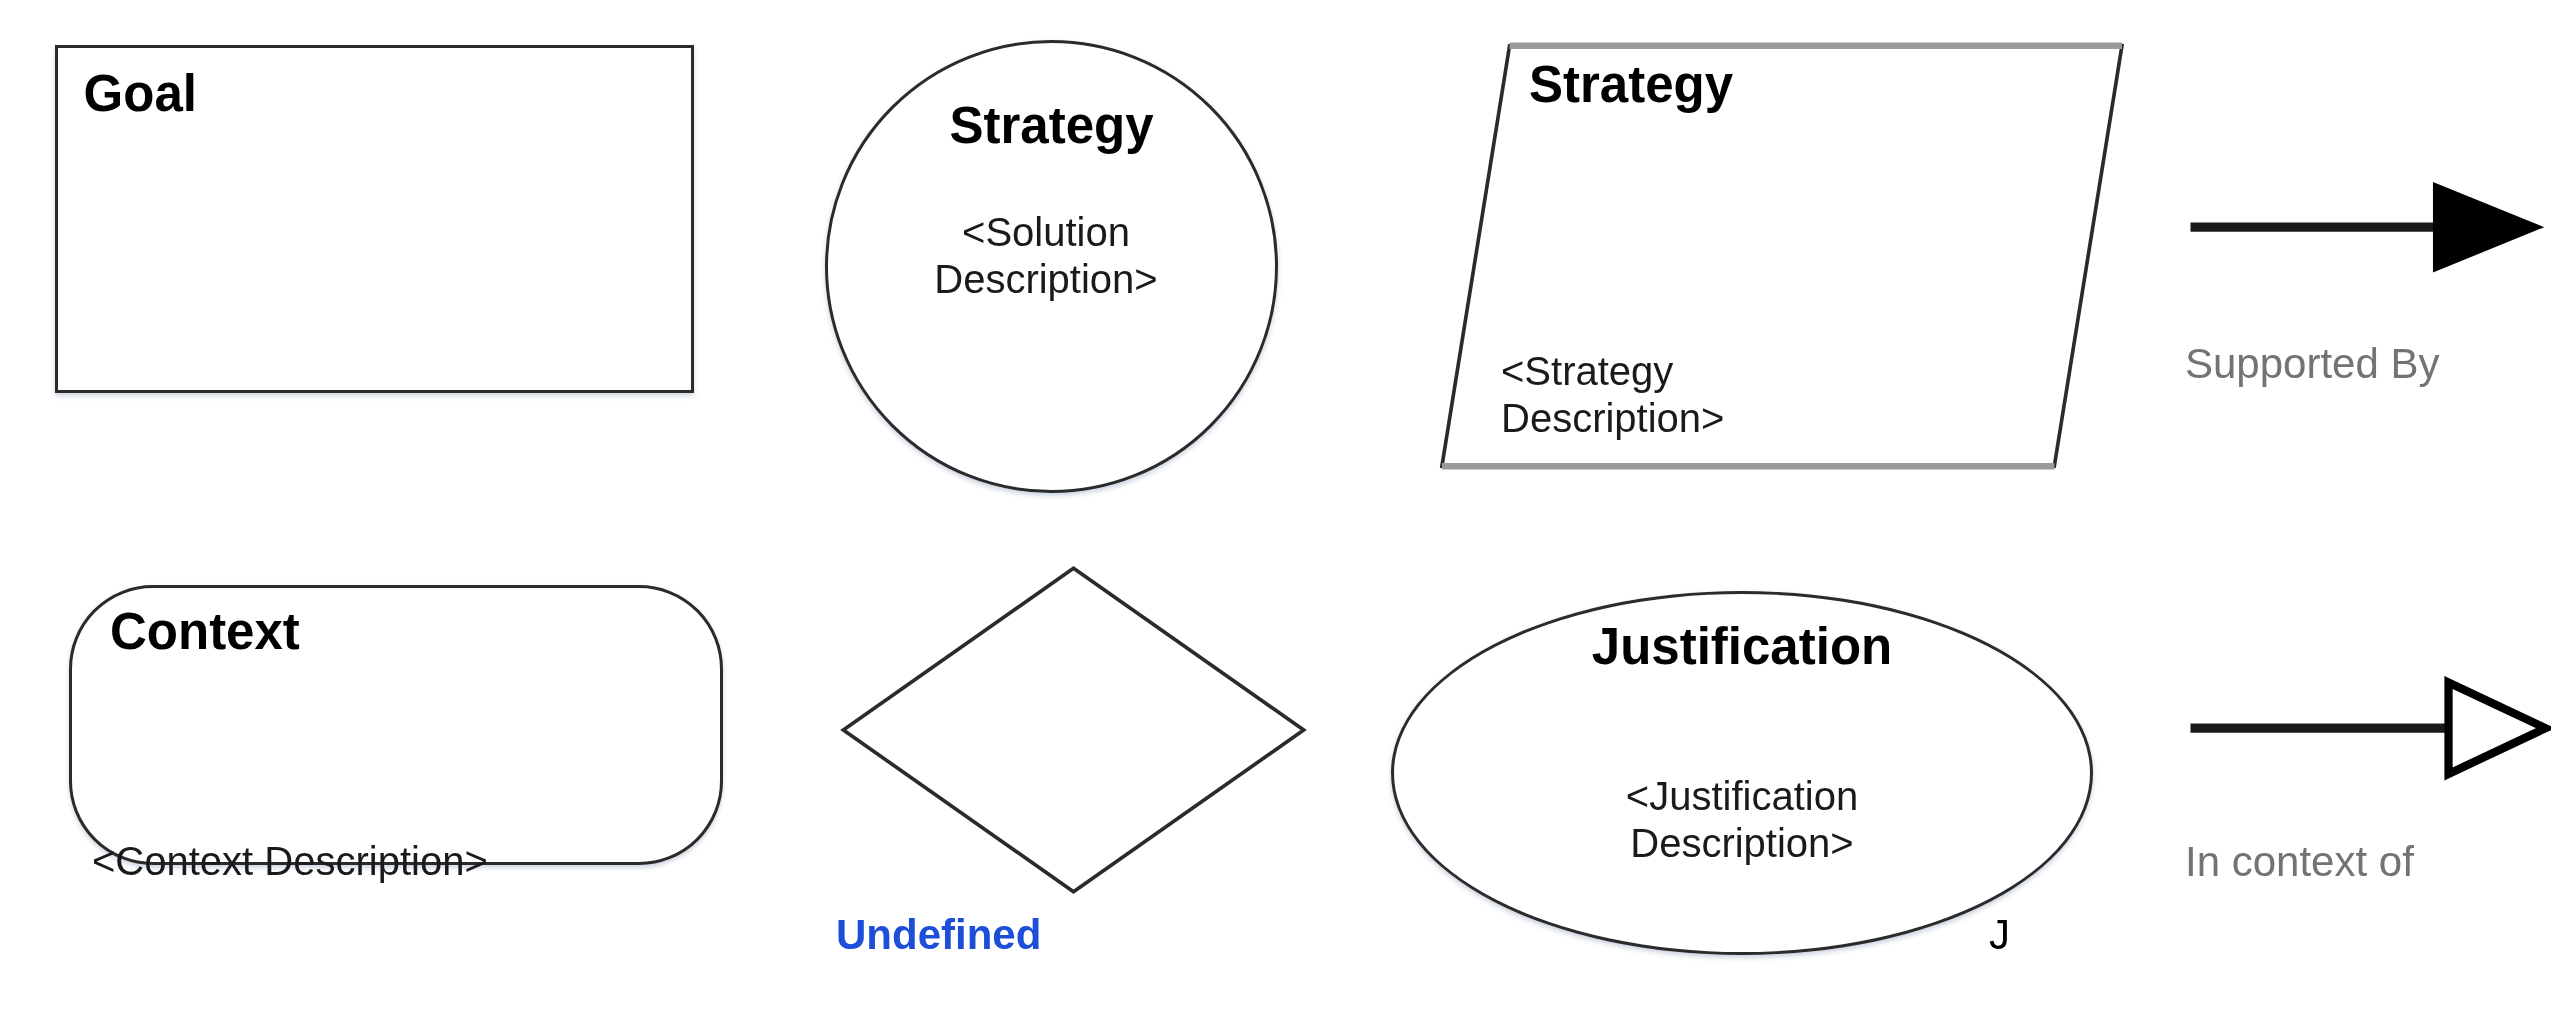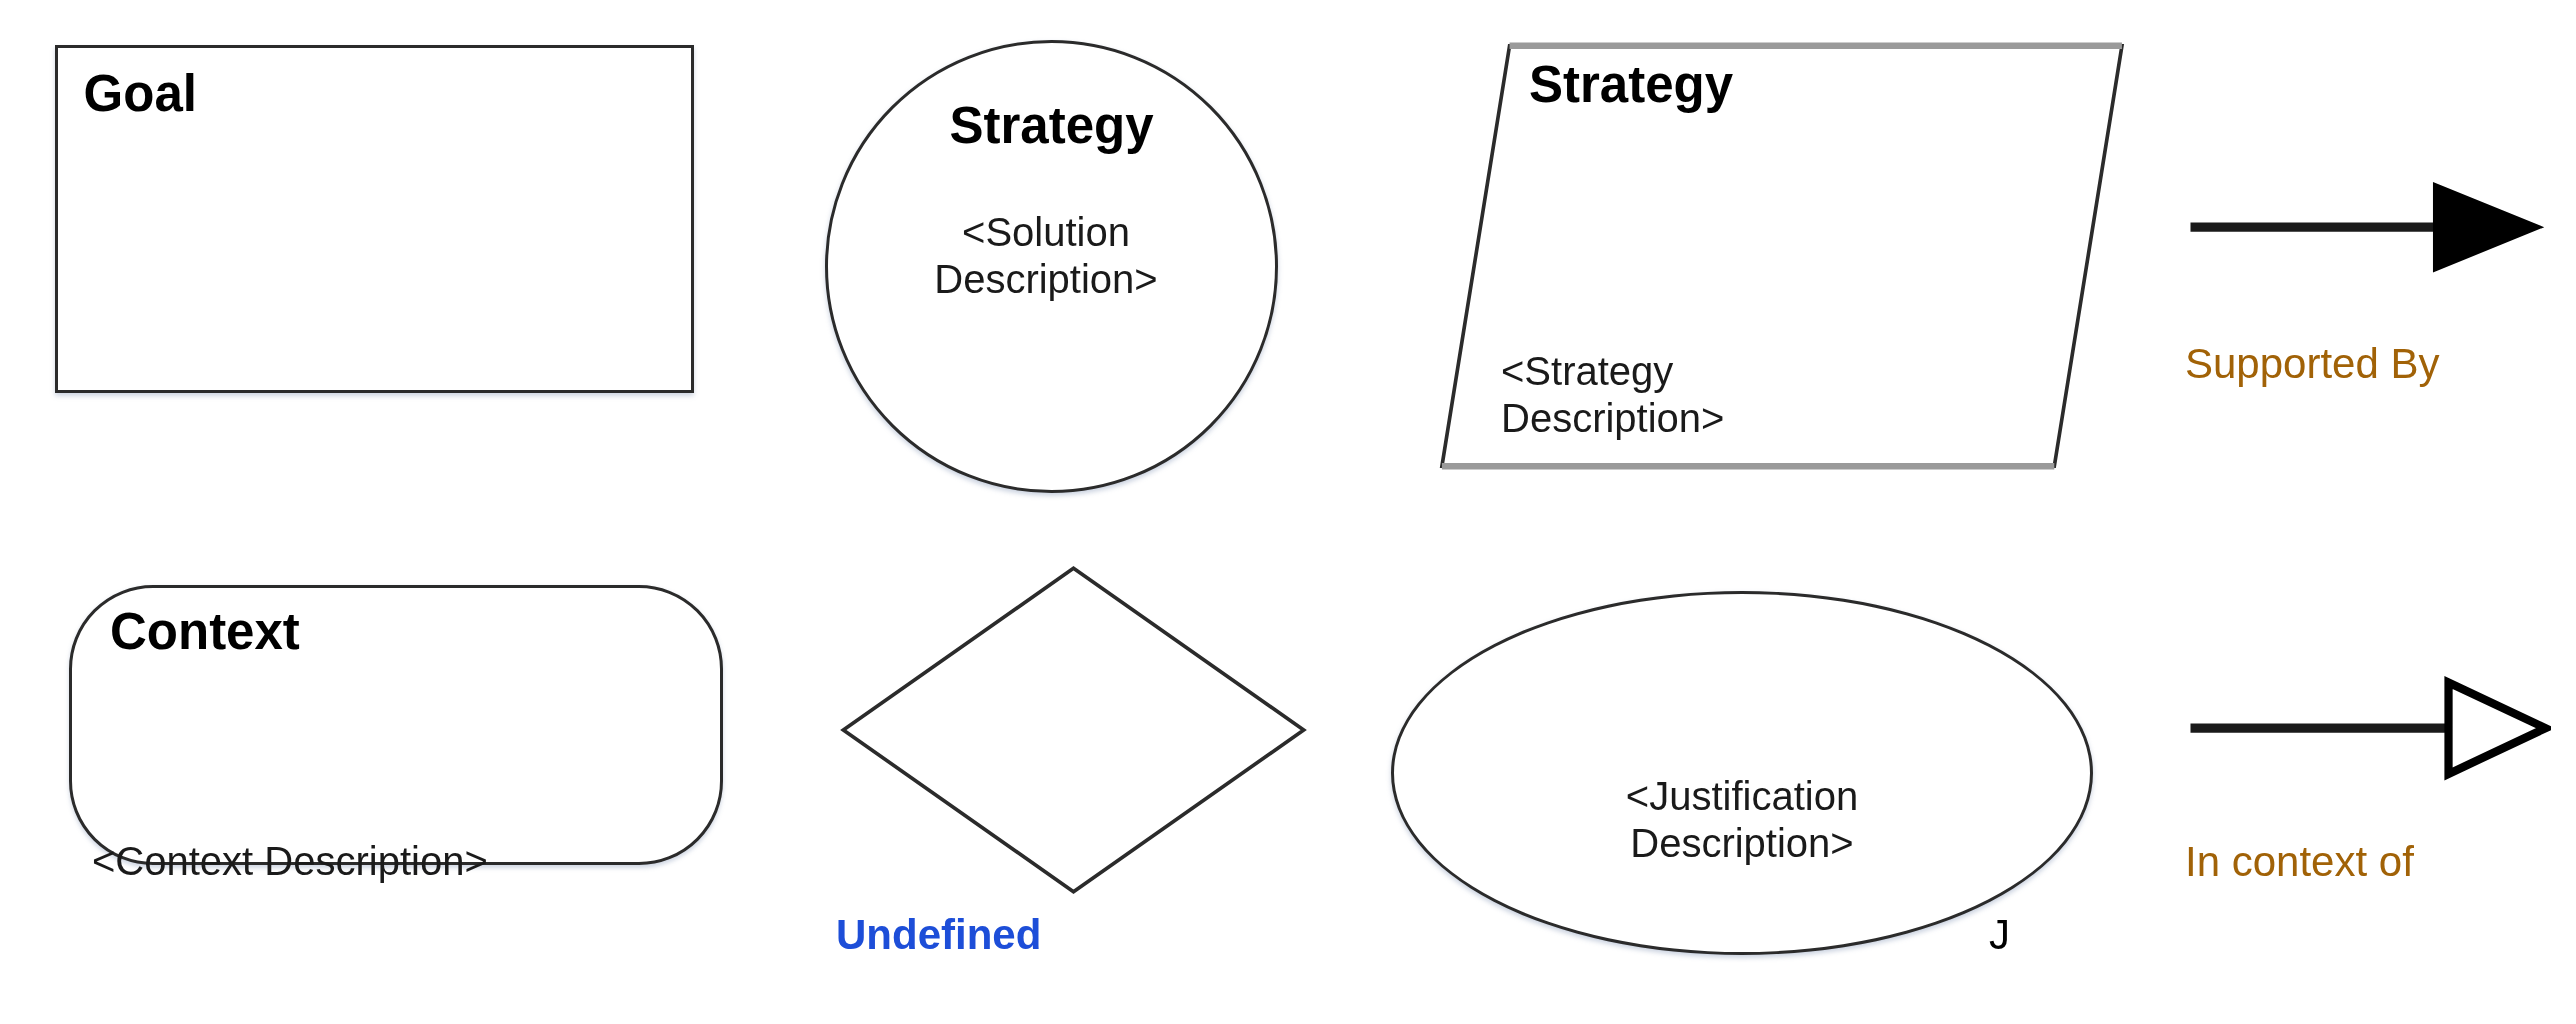--- a/index.html
+++ b/index.html
@@ -39,21 +39,21 @@
     font-size: 40px;
     line-height: 1.18;
     color: #1a1a1a;
     white-space: pre-line;
   }
   .edge-label {
     position: absolute;
     font-weight: normal;
     font-size: 42px;
     line-height: 1.0;
-    color: #a16207;
+    color: #737373;
     white-space: nowrap;
   }
   .shape-label {
     position: absolute;
     font-weight: bold;
     font-size: 42px;
     line-height: 1.0;
     color: #1d4ed8;
     white-space: nowrap;
     text-align: left;
@@ -191,20 +191,21 @@
   </div>
 
   <div class="node" id="undefined-node">
     <svg width="475" height="338" viewBox="0 0 520 370">
       <polygon points="260,8 512,185 260,362 8,185" fill="#ffffff" stroke="#2b2b2b" stroke-width="4"></polygon>
     </svg>
   </div>
   <div class="shape-label" id="undefined-label">Undefined</div>
 
   <div class="node" id="justification-node">
+    <div class="node-title">Justification</div>
     <div class="node-desc">&lt;Justification
 Description&gt;</div>
   </div>
   <div class="marker-letter" id="justification-marker">J</div>
 
   <div class="arrow-group" id="in-context-arrow">
     <svg width="366" height="110" viewBox="0 0 400 120">
       <line x1="6" y1="58" x2="290" y2="58" stroke="#1a1a1a" stroke-width="10"></line>
       <polygon points="288,8 394,58 288,108" fill="#ffffff" stroke="#000000" stroke-width="9" stroke-linejoin="miter"></polygon>
     </svg>

